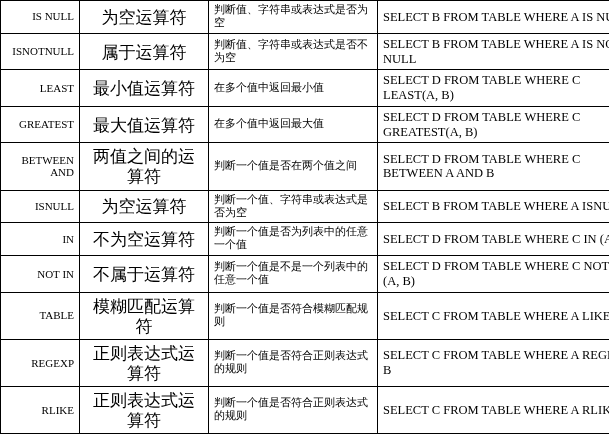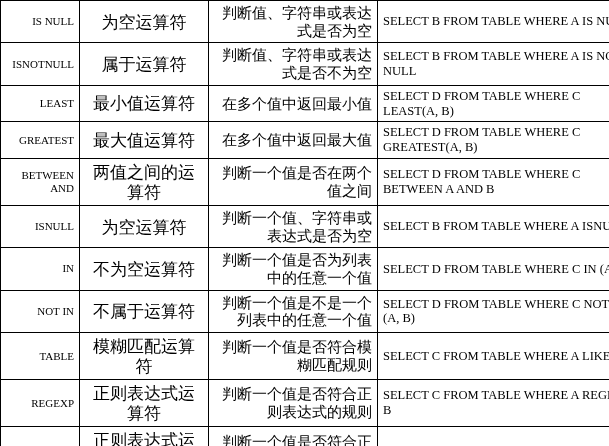--- a/index.html
+++ b/index.html
@@ -35,23 +35,23 @@
   }
   .col-desc {
     width: 118px;
     font-family: "DejaVu Sans", sans-serif;
     font-size: 17px;
     text-align: center;
     vertical-align: middle;
   }
   .col-meaning {
     width: 158px;
-    font-family: Liberation Sans, sans-serif;
-    font-size: 15px;
-    text-align: right;
+    font-family: Liberation Mono, monospace;
+    font-size: 11px;
+    text-align: left;
     vertical-align: middle;
   }
   .col-example {
     width: 250px;
     font-family: "Liberation Serif", serif;
     font-size: 12.5px;
     text-align: left;
     vertical-align: middle;
   }
 </style>

